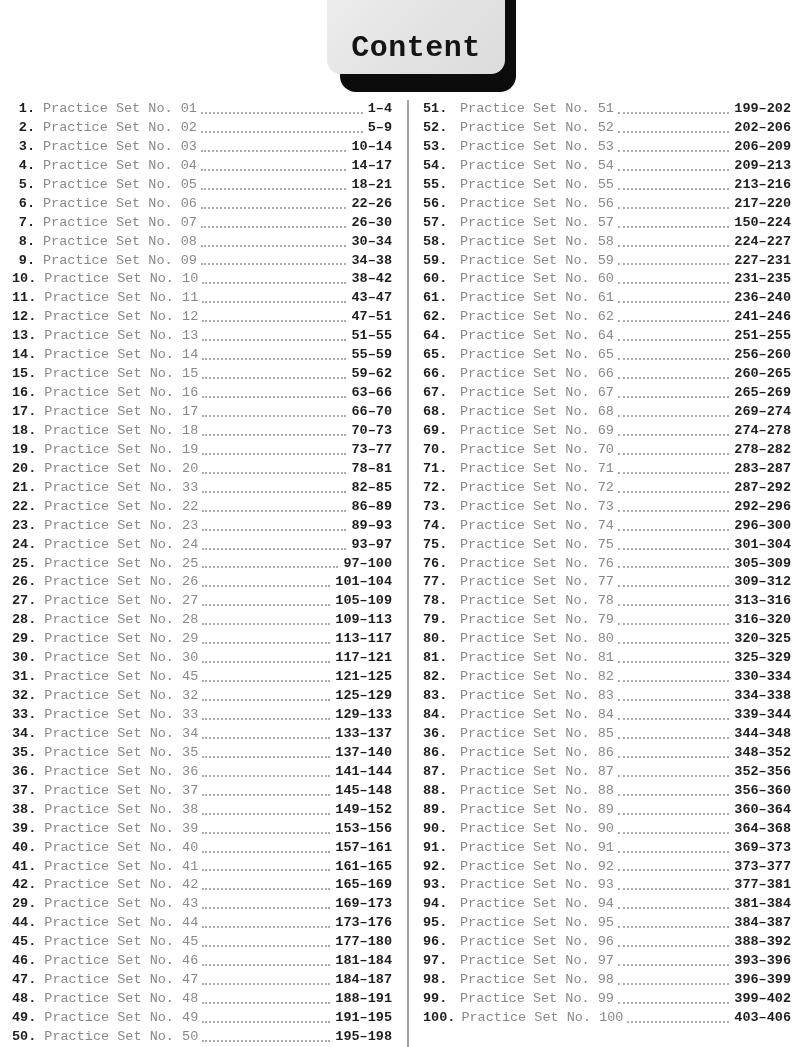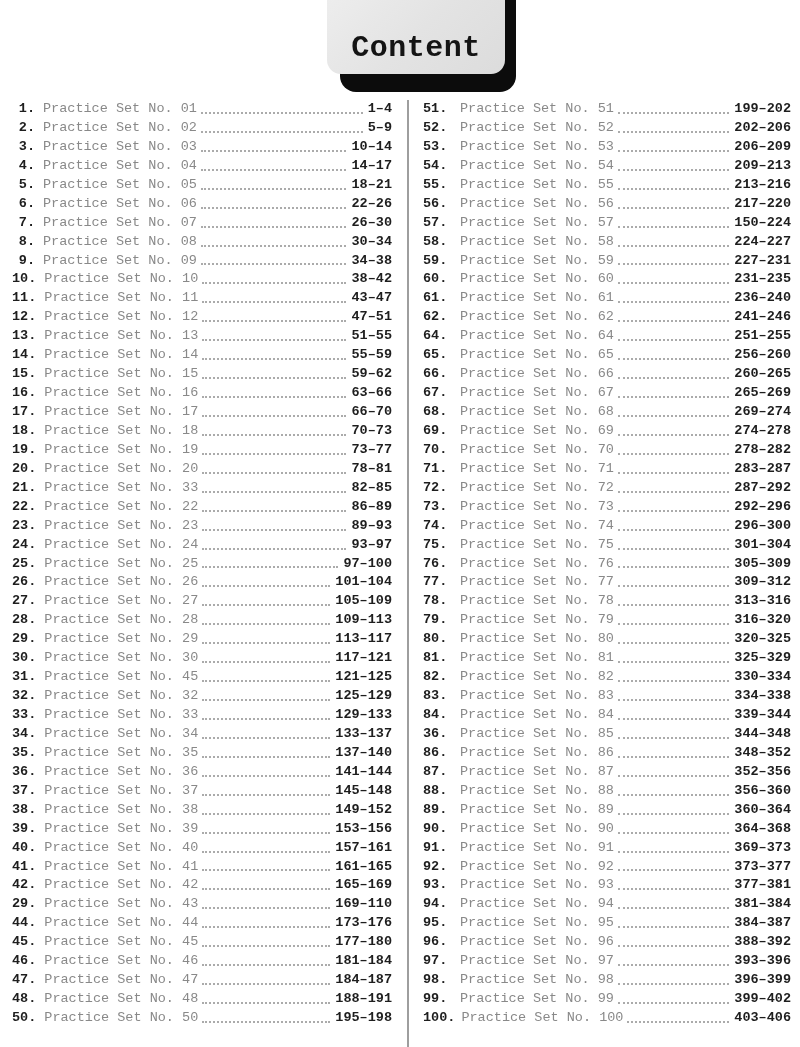--- a/index.html
+++ b/index.html
@@ -343,21 +343,21 @@
         <div class="row">
     <span class="num">42.</span>
     <span class="label">Practice Set No. 42</span>
     <span class="dots"></span>
     <span class="pages">165–169</span>
   </div>
         <div class="row">
     <span class="num">29.</span>
     <span class="label">Practice Set No. 43</span>
     <span class="dots"></span>
-    <span class="pages">169–110</span>
+    <span class="pages">169–173</span>
   </div>
         <div class="row">
     <span class="num">44.</span>
     <span class="label">Practice Set No. 44</span>
     <span class="dots"></span>
     <span class="pages">173–176</span>
   </div>
         <div class="row">
     <span class="num">45.</span>
     <span class="label">Practice Set No. 45</span>
@@ -374,20 +374,26 @@
     <span class="num">47.</span>
     <span class="label">Practice Set No. 47</span>
     <span class="dots"></span>
     <span class="pages">184–187</span>
   </div>
         <div class="row">
     <span class="num">48.</span>
     <span class="label">Practice Set No. 48</span>
     <span class="dots"></span>
     <span class="pages">188–191</span>
+  </div>
+        <div class="row">
+    <span class="num">49.</span>
+    <span class="label">Practice Set No. 49</span>
+    <span class="dots"></span>
+    <span class="pages">191–195</span>
   </div>
         <div class="row">
     <span class="num">50.</span>
     <span class="label">Practice Set No. 50</span>
     <span class="dots"></span>
     <span class="pages">195–198</span>
   </div>
       </div>
     <div class="col col-right">
         <div class="row">

